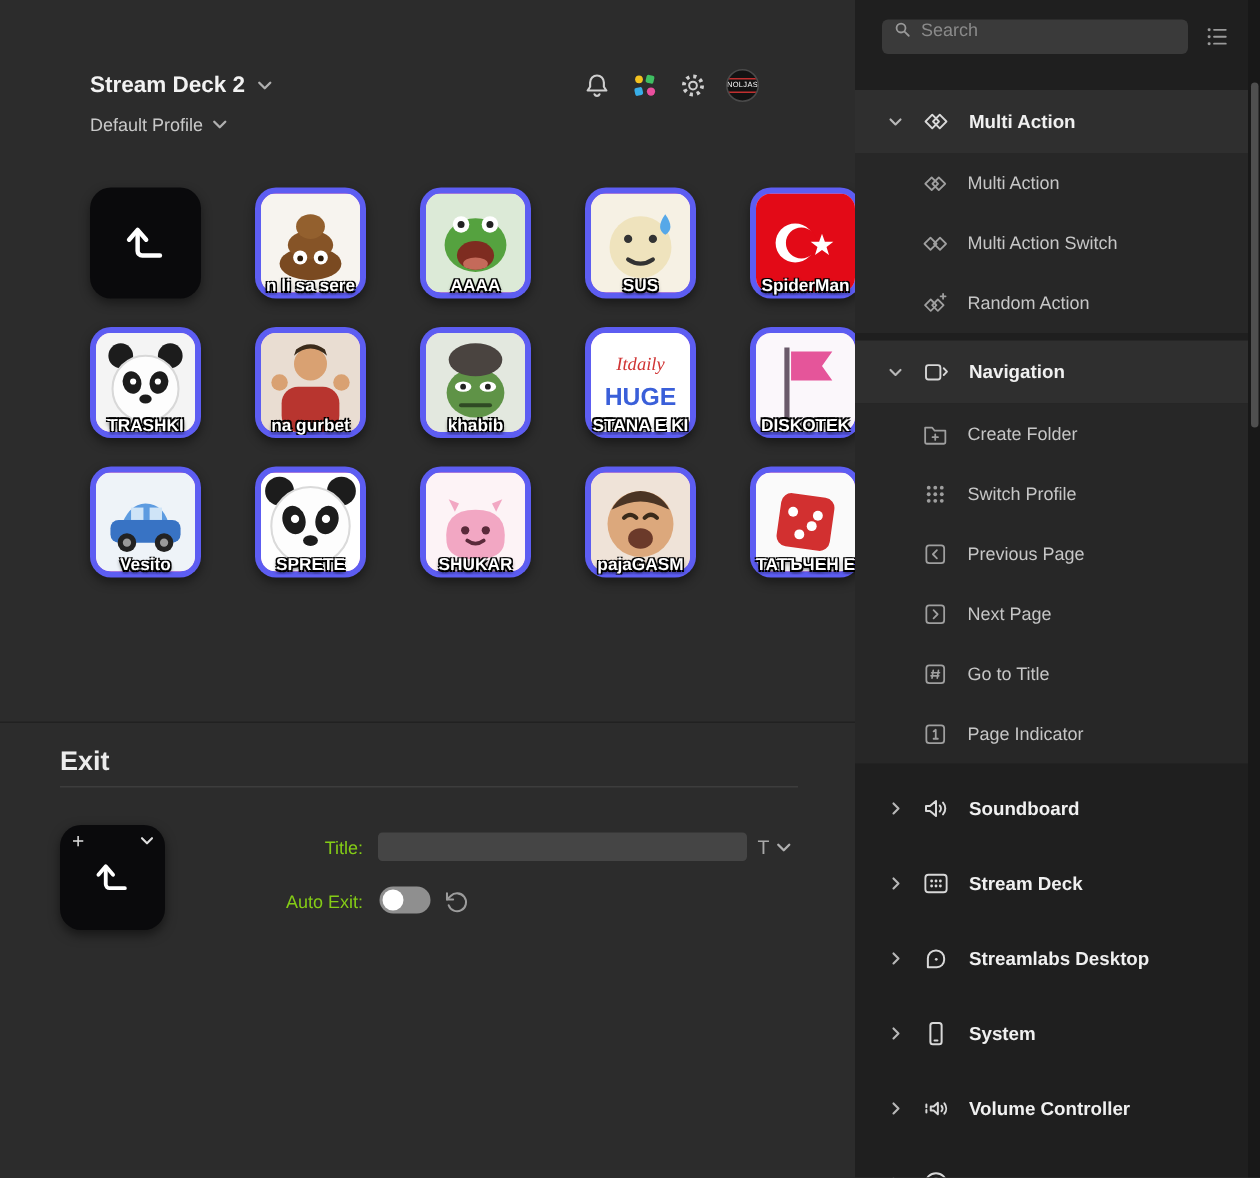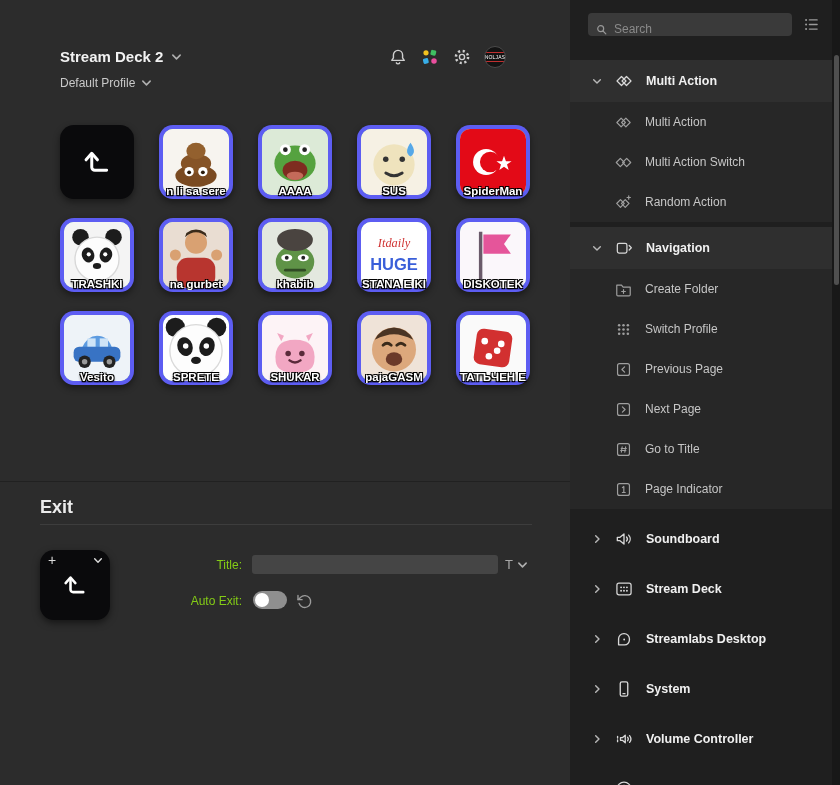--- a/index.html
+++ b/index.html
@@ -14,25 +14,25 @@
   .chev-sm{color:#b0b0b0;display:inline-flex}
   .chev-sm svg{width:11px;height:8px}
   .profile-row{position:absolute;left:60px;top:64px;display:flex;align-items:center;gap:6px;font-size:12px;color:#c9c9c9;cursor:pointer}
   .header-icons{position:absolute;left:388px;top:34px;display:flex;align-items:center;gap:12px}
   .hicon{width:20px;height:20px;color:#cfcfcf;cursor:pointer}
   .hicon svg{width:20px;height:20px}
   .avatar{width:22px;height:22px;border-radius:50%;background:#131313;border:1px solid #4a4a4a;display:flex;align-items:center;justify-content:center;cursor:pointer;overflow:hidden}
   .avatar span{font-size:5px;color:#fff;letter-spacing:.2px;border-top:1px solid #c03030;border-bottom:1px solid #c03030;padding:1px 0}
 
   
-  .key-grid{position:absolute;left:60px;top:113px;display:grid;grid-template-columns:repeat(5,74px);grid-auto-rows:74px;gap:19px 25px}
+  .key-grid{position:absolute;left:60px;top:113px;display:grid;grid-template-columns:repeat(5,74px);grid-auto-rows:74px;gap:19px 36px}
   .key{position:relative;width:74px;height:74px;border-radius:14px;background:#5d5df2;box-shadow:0 3px 7px rgba(0,0,0,.45);cursor:pointer}
   .key-back{background:#0a0a0c;display:flex;align-items:center;justify-content:center}
   .key-back svg{width:42px;height:42px}
-  .thumb{position:absolute;inset:4px;border-radius:10px;overflow:hidden;background:#0f766e;box-shadow:inset 0 0 0 1.5px rgba(255,255,255,.85)}
+  .thumb{position:absolute;inset:4px;border-radius:10px;overflow:hidden;background:#a21caf;box-shadow:inset 0 0 0 1.5px rgba(255,255,255,.85)}
   .thumb svg{width:100%;height:100%}
   .key-label{position:absolute;left:-8px;right:-8px;bottom:2px;text-align:center;font-size:11.5px;font-weight:bold;color:#fff;white-space:nowrap;overflow:hidden;
     text-shadow:-1px -1px 0 #000,1px -1px 0 #000,-1px 1px 0 #000,1px 1px 0 #000,0 2px 3px rgba(0,0,0,.85);pointer-events:none}
 
   
   .inspector-sep{position:absolute;left:0;top:469px;width:570px;border-top:1px solid #212121}
   .inspector-heading{position:absolute;left:40px;top:485px;font-size:18px;font-weight:bold;color:#ececec}
   .inspector-rule{position:absolute;left:40px;top:512px;width:492px;border-top:1px solid #3d3d3d}
   .key-preview{position:absolute;left:40px;top:538px;width:70px;height:70px;border-radius:14px;background:#0a0a0c;box-shadow:0 3px 7px rgba(0,0,0,.5);cursor:pointer}
   .kp-arrow{position:absolute;inset:0;display:flex;align-items:center;justify-content:center}
@@ -43,21 +43,21 @@
   .f-label{position:absolute;left:130px;width:112px;text-align:right;font-size:12px;color:#84cc16}
   .title-input{position:absolute;left:252px;top:543px;width:246px;height:19px;background:#454545;border:none;border-radius:3px;color:#ddd;font-size:12px;padding:0 6px;font-family:inherit;outline:none}
   .font-btn{position:absolute;left:505px;top:545px;display:flex;align-items:center;gap:4px;color:#a8a8a8;font-size:13px;cursor:pointer}
   .toggle{position:absolute;left:253px;top:579px;width:34px;height:18px;border-radius:9px;background:#8f8f8f;cursor:pointer}
   .toggle .knob{position:absolute;left:2px;top:2px;width:14px;height:14px;border-radius:50%;background:#fff}
   .reset-btn{position:absolute;left:296px;top:580px;width:17px;height:17px;color:#9c9c9c;cursor:pointer}
   .reset-btn svg{width:17px;height:17px}
 
   
   .sidebar{position:absolute;right:0;top:0;width:270px;height:785px;background:#1f1f1f}
-  .search-box{position:absolute;left:18px;top:13px;width:204px;height:23px;background:#3a3a3a;border-radius:4px;display:flex;align-items:flex-end;gap:6px;padding:0 7px}
+  .search-box{position:absolute;left:18px;top:13px;width:204px;height:23px;background:#3a3a3a;border-radius:4px;display:flex;align-items:flex-start;gap:6px;padding:0 7px}
   .sicon{color:#999;width:13px;height:13px}
   .sicon svg{width:13px;height:13px}
   .search-input{flex:1;background:transparent;border:none;outline:none;color:#ddd;font-size:12px;font-family:inherit;min-width:0}
   .search-input::placeholder{color:#8a8a8a}
   .list-btn{position:absolute;right:20px;top:16px;width:17px;height:17px;color:#9a9a9a;cursor:pointer}
   .list-btn svg{width:17px;height:17px}
   .action-list{position:absolute;left:0;top:52px;width:262px;bottom:0;overflow:hidden}
   .group.expanded{margin-bottom:5px}
   .group:first-child .group-header{margin-top:8px}
   .group-header{height:42px;display:flex;align-items:center;padding-left:22px;gap:12px;cursor:pointer}

